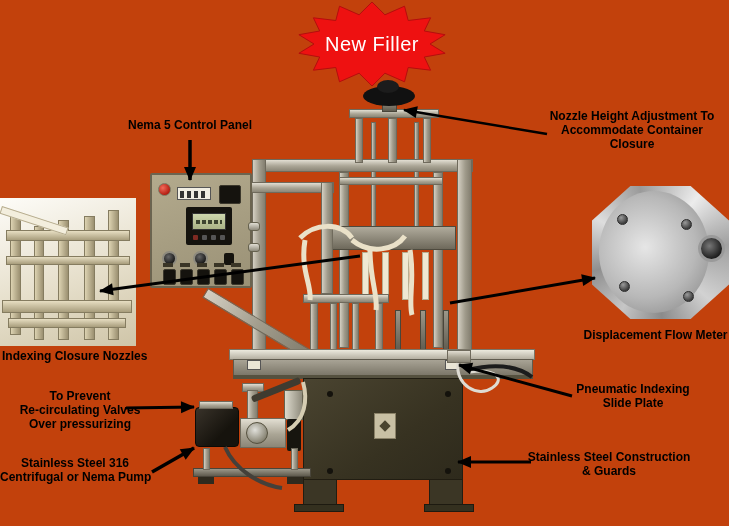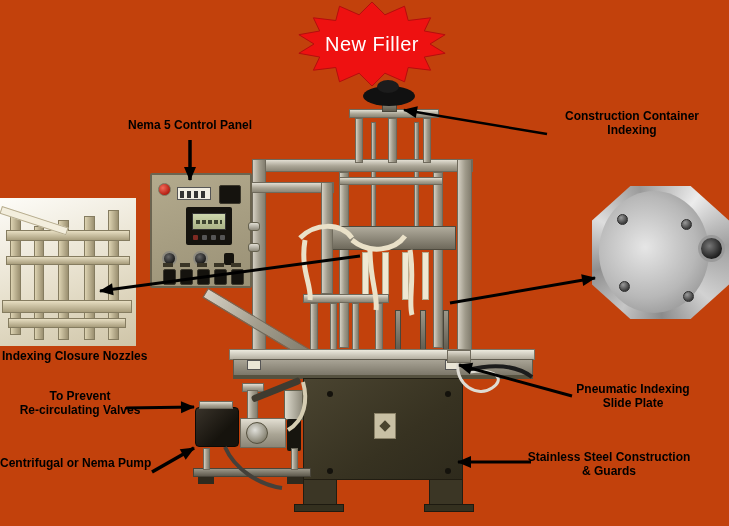--- a/index.html
+++ b/index.html
@@ -172,33 +172,37 @@
 
   <svg class="abs" style="left:296px;top:0;" width="152" height="88">
     <polygon id="starburst-poly" fill="#ee1111" stroke="#b50d0d" stroke-width="1" points="76.0,2.0 88.9,14.8 108.5,6.2 112.2,20.5 134.6,17.8 128.3,31.0 149.1,34.7 134.0,44.0 149.1,53.3 128.3,57.0 134.6,70.2 112.2,67.5 108.5,81.8 88.9,73.2 76.0,86.0 63.1,73.2 43.5,81.8 39.8,67.5 17.4,70.2 23.7,57.0 2.9,53.3 18.0,44.0 2.9,34.7 23.7,31.0 17.4,17.8 39.8,20.5 43.5,6.2 63.1,14.8"></polygon>
   </svg>
   <div class="badge-label">New Filler</div>
 
   <div class="callout" style="left:122px;top:118px;width:136px;">
     <div>Nema 5 Control Panel</div>
   </div>
   <div class="callout" style="left:538px;top:109px;width:188px;">
-    <div>Construction Container</div>
-    <div>Indexing</div>
+    <div>Nozzle Height Adjustment To</div>
+    <div>Accommodate Container</div>
+    <div>Closure</div>
   </div>
   <div class="callout" style="left:2px;top:349px;width:152px;text-align:left;">
     <div>Indexing Closure Nozzles</div>
   </div>
   <div class="callout" style="left:582px;top:328px;width:147px;">
+    <div>Displacement Flow Meter</div>
   </div>
   <div class="callout" style="left:12px;top:389px;width:136px;">
     <div>To Prevent</div>
     <div>Re-circulating Valves</div>
+    <div>Over pressurizing</div>
   </div>
   <div class="callout" style="left:0;top:456px;width:150px;">
+    <div>Stainless Steel 316</div>
     <div>Centrifugal or Nema Pump</div>
   </div>
   <div class="callout" style="left:523px;top:450px;width:172px;">
     <div>Stainless Steel Construction</div>
     <div>&amp; Guards</div>
   </div>
   <div class="callout" style="left:568px;top:382px;width:130px;">
     <div>Pneumatic Indexing</div>
     <div>Slide Plate</div>
   </div>

